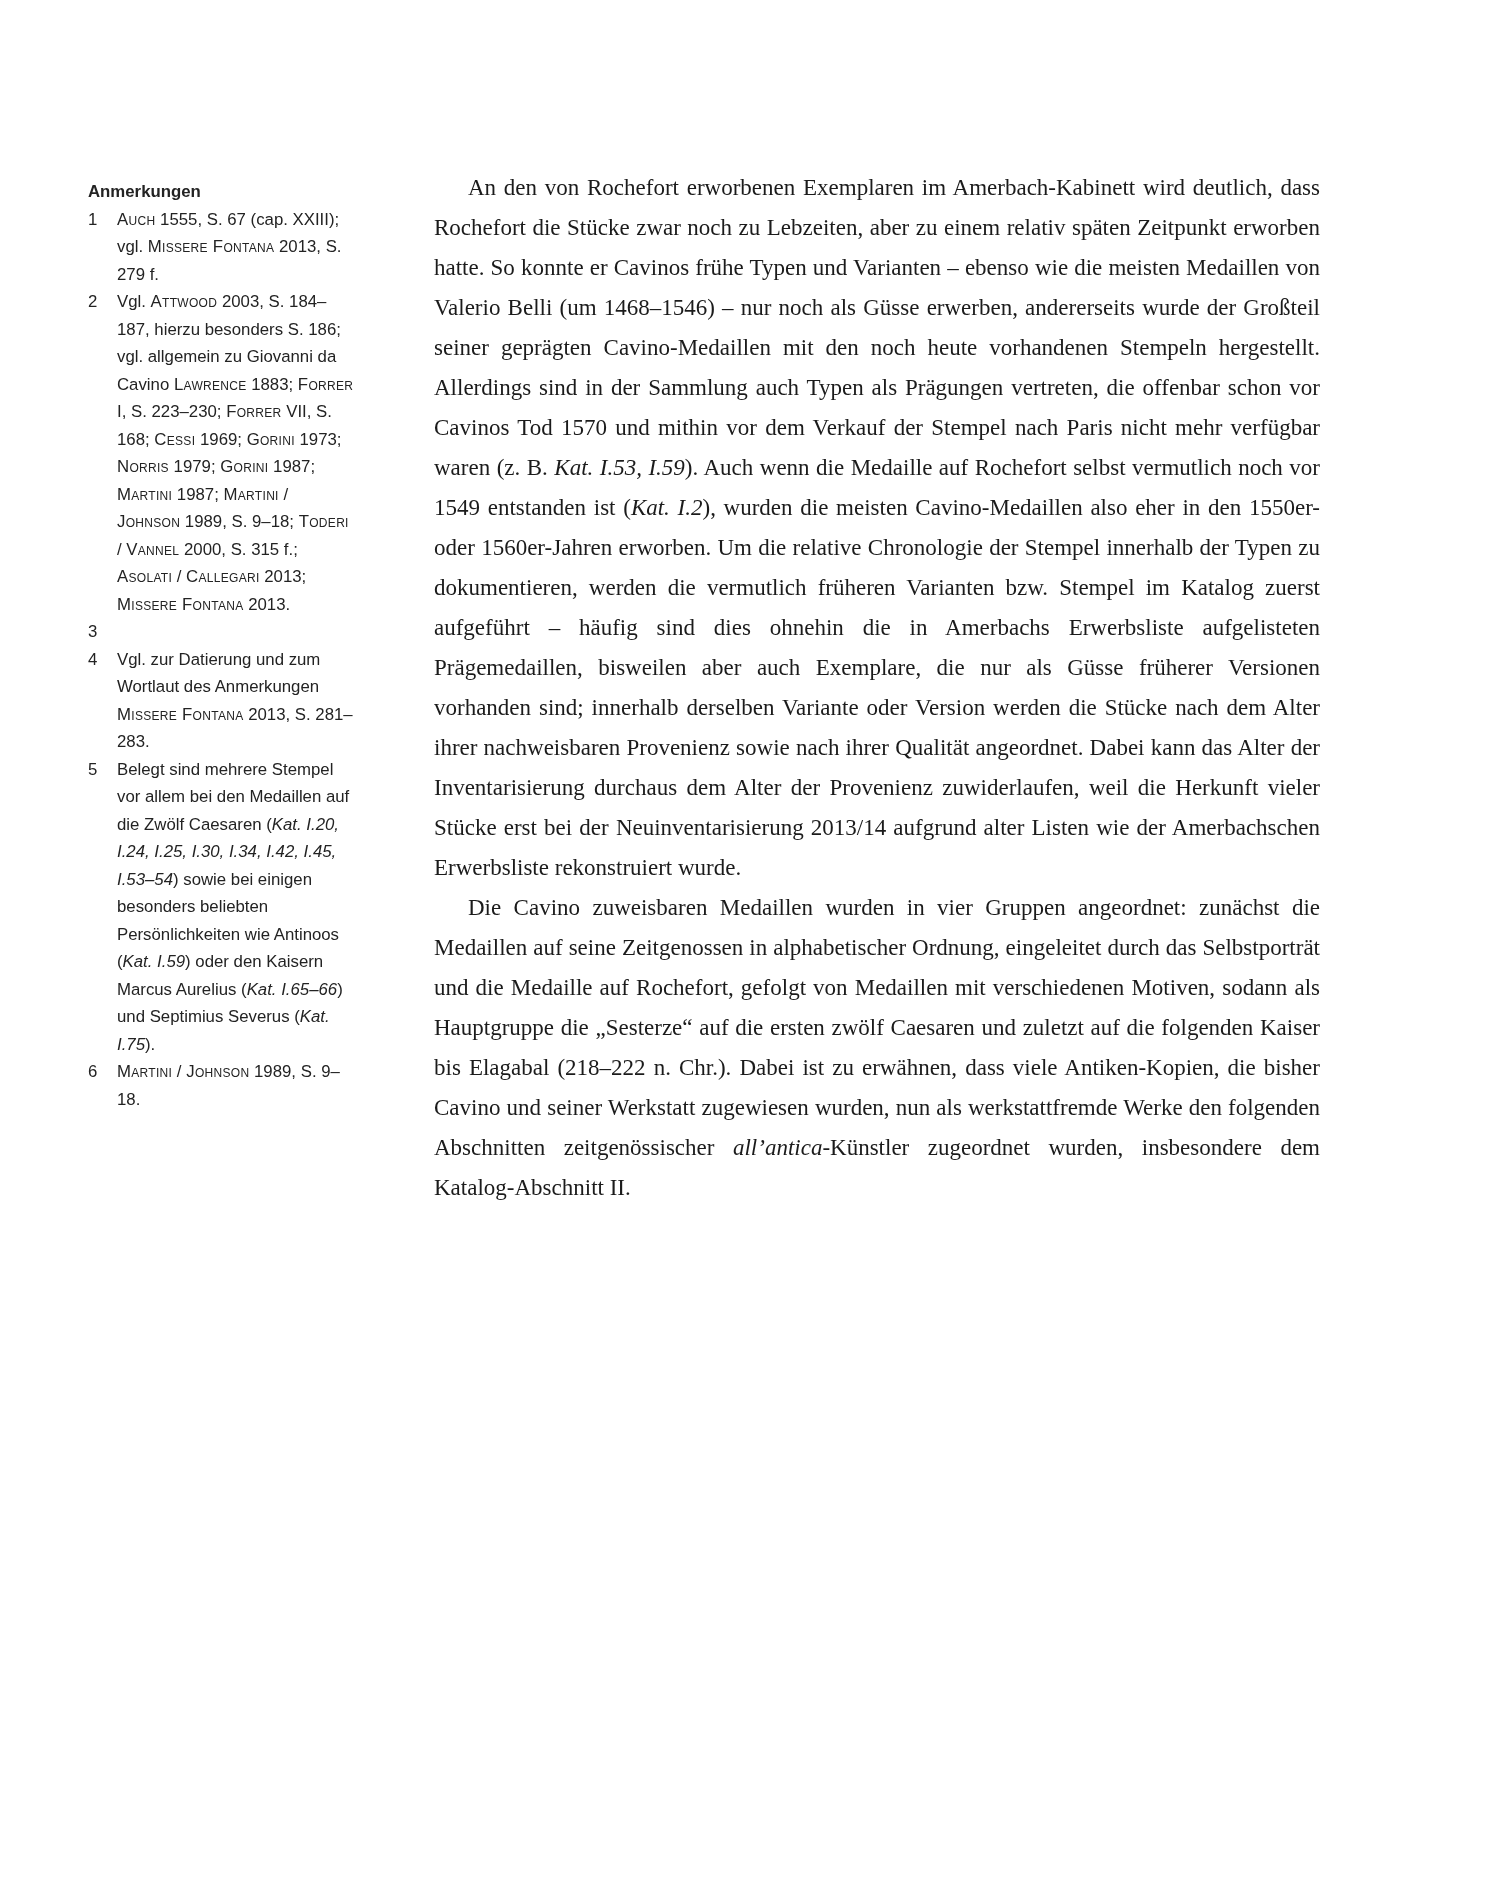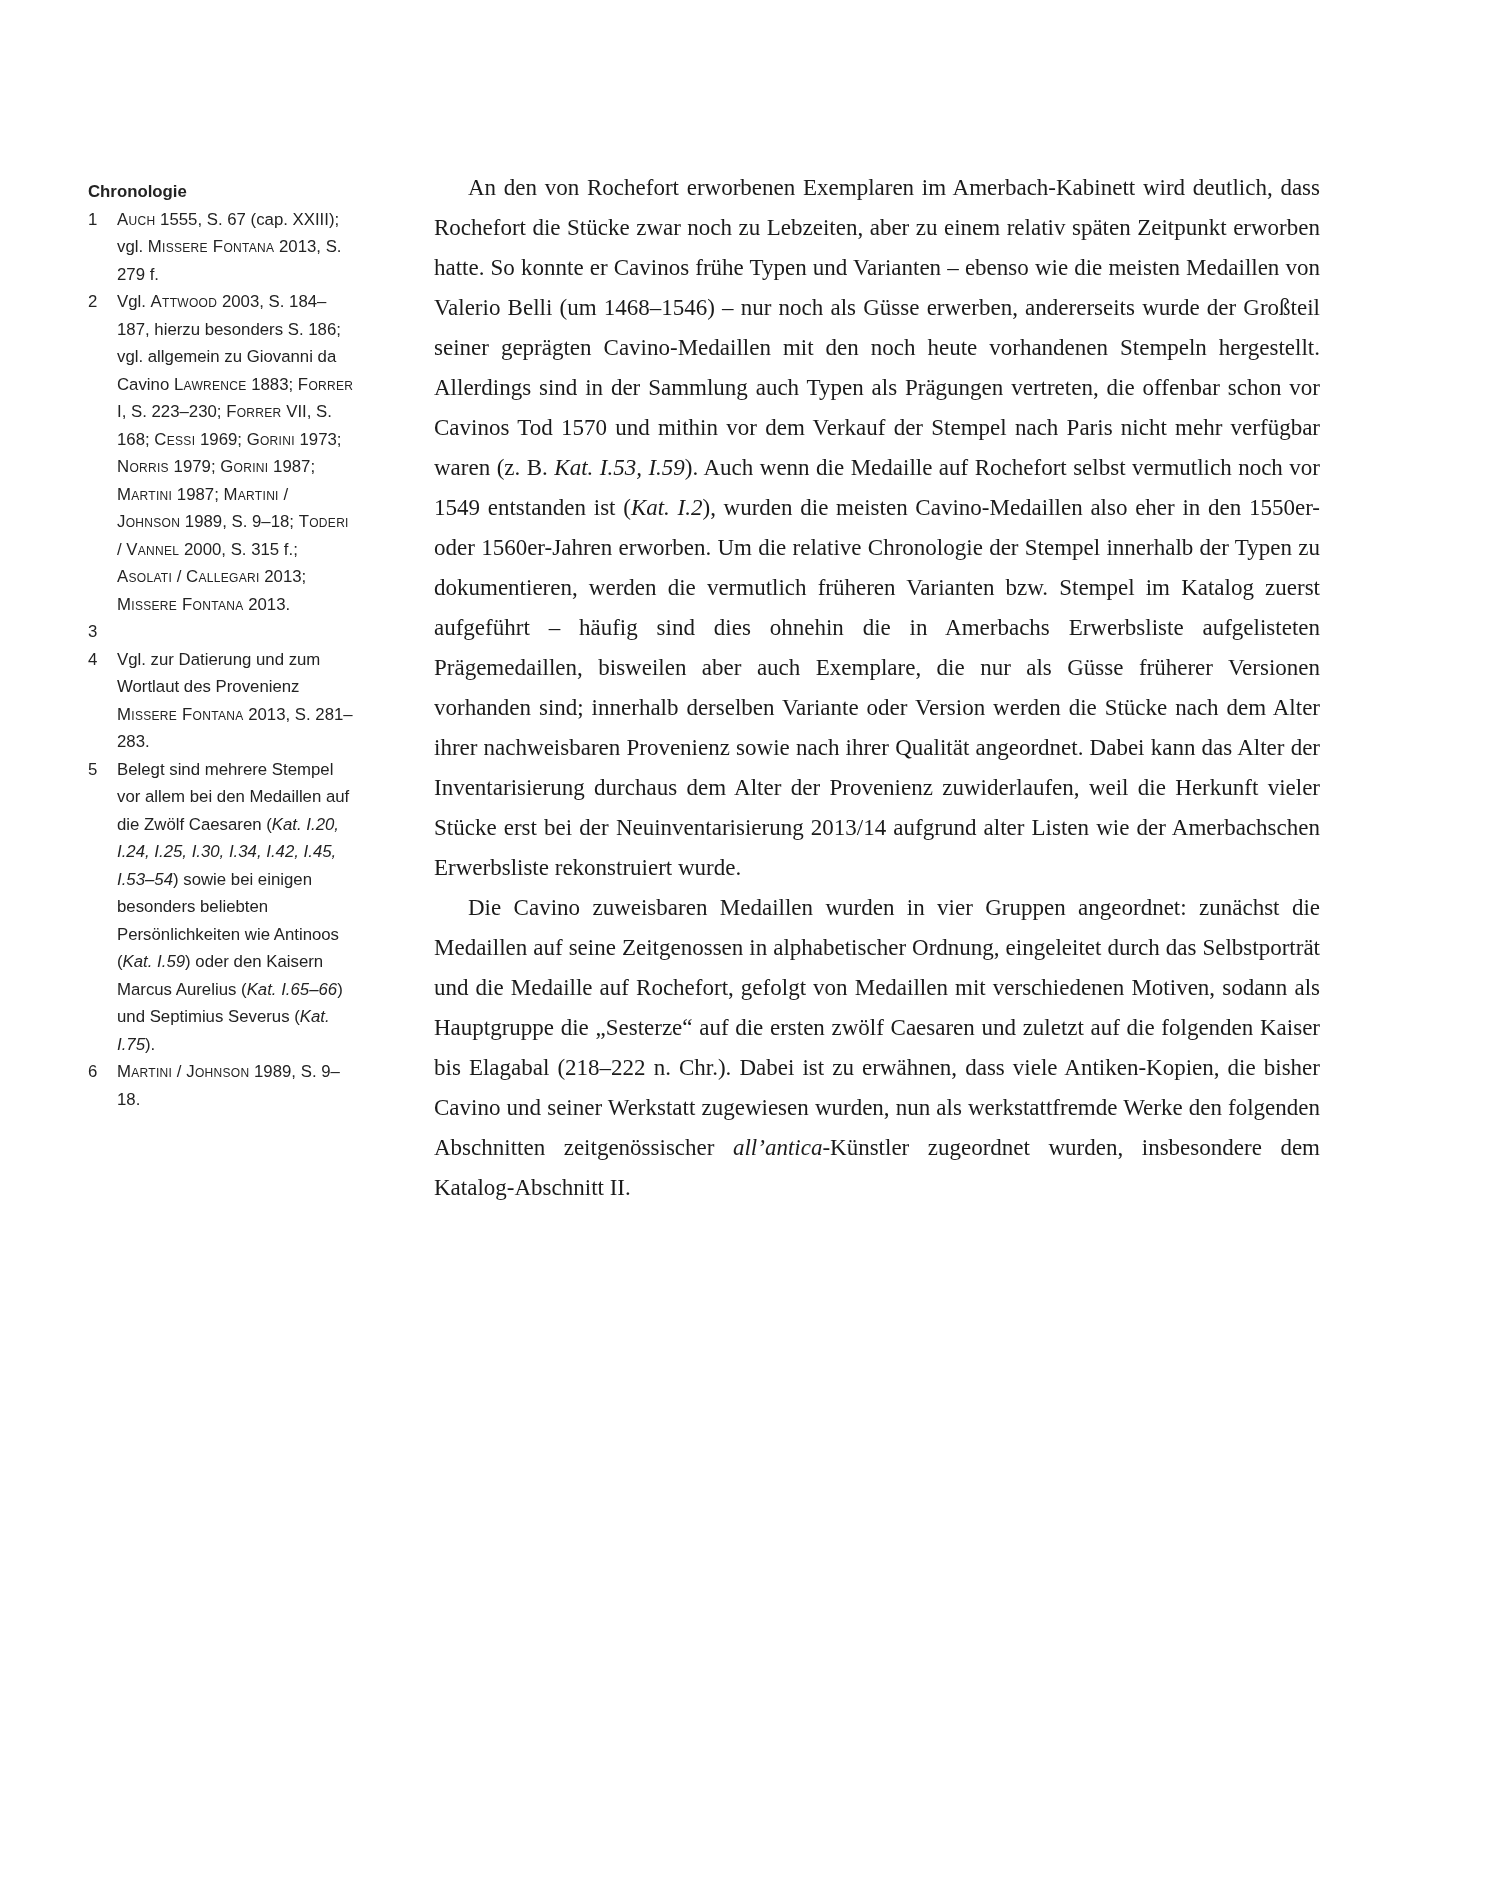--- a/index.html
+++ b/index.html
@@ -65,36 +65,36 @@
     hyphens: auto;
     -webkit-hyphens: auto;
   }
 </style>
 </head>
 <body>
 
 <div class="page">
 
   <div class="footnote-col">
-    <div class="fn-heading">Chronologie</div>
+    <div class="fn-heading">Anmerkungen</div>
     <div>
         <div class="fn-item">
           <span class="fn-num">1</span>
           <span class="fn-text"><span class="sc">Auch</span><span> 1555, S. 67 (cap. XXIII); vgl. </span><span class="sc">Missere Fontana</span><span> 2013, S. 279 f.</span></span>
         </div>
         <div class="fn-item">
           <span class="fn-num">2</span>
           <span class="fn-text"><span>Vgl. </span><span class="sc">Attwood</span><span> 2003, S. 184–187, hierzu besonders S. 186; vgl. allgemein zu Giovanni da Cavino </span><span class="sc">Lawrence</span><span> 1883; </span><span class="sc">Forrer</span><span> I, S. 223–230; </span><span class="sc">Forrer</span><span> VII, S. 168; </span><span class="sc">Cessi</span><span> 1969; </span><span class="sc">Gorini</span><span> 1973; </span><span class="sc">Norris</span><span> 1979; </span><span class="sc">Gorini</span><span> 1987; </span><span class="sc">Martini</span><span> 1987; </span><span class="sc">Martini</span><span> / </span><span class="sc">Johnson</span><span> 1989, S. 9–18; </span><span class="sc">Toderi</span><span> / </span><span class="sc">Vannel</span><span> 2000, S. 315 f.; </span><span class="sc">Asolati</span><span> / </span><span class="sc">Callegari</span><span> 2013; </span><span class="sc">Missere Fontana</span><span> 2013.</span></span>
         </div>
         <div class="fn-item">
           <span class="fn-num">3</span>
         </div>
         <div class="fn-item">
           <span class="fn-num">4</span>
-          <span class="fn-text"><span>Vgl. zur Datierung und zum Wortlaut des Provenienz </span><span class="sc">Missere Fontana</span><span> 2013, S. 281–283.</span></span>
+          <span class="fn-text"><span>Vgl. zur Datierung und zum Wortlaut des Anmerkungen </span><span class="sc">Missere Fontana</span><span> 2013, S. 281–283.</span></span>
         </div>
         <div class="fn-item">
           <span class="fn-num">5</span>
           <span class="fn-text"><span>Belegt sind mehrere Stempel vor allem bei den Medaillen auf die Zwölf Caesaren (</span><span class="it">Kat. I.20, I.24, I.25, I.30, I.34, I.42, I.45, I.53–54</span><span>) sowie bei einigen besonders beliebten Persönlichkeiten wie Antinoos (</span><span class="it">Kat. I.59</span><span>) oder den Kaisern Marcus Aurelius (</span><span class="it">Kat. I.65–66</span><span>) und Septimius Severus (</span><span class="it">Kat. I.75</span><span>).</span></span>
         </div>
         <div class="fn-item">
           <span class="fn-num">6</span>
           <span class="fn-text"><span class="sc">Martini</span><span> / </span><span class="sc">Johnson</span><span> 1989, S. 9–18.</span></span>
         </div>
       </div>

